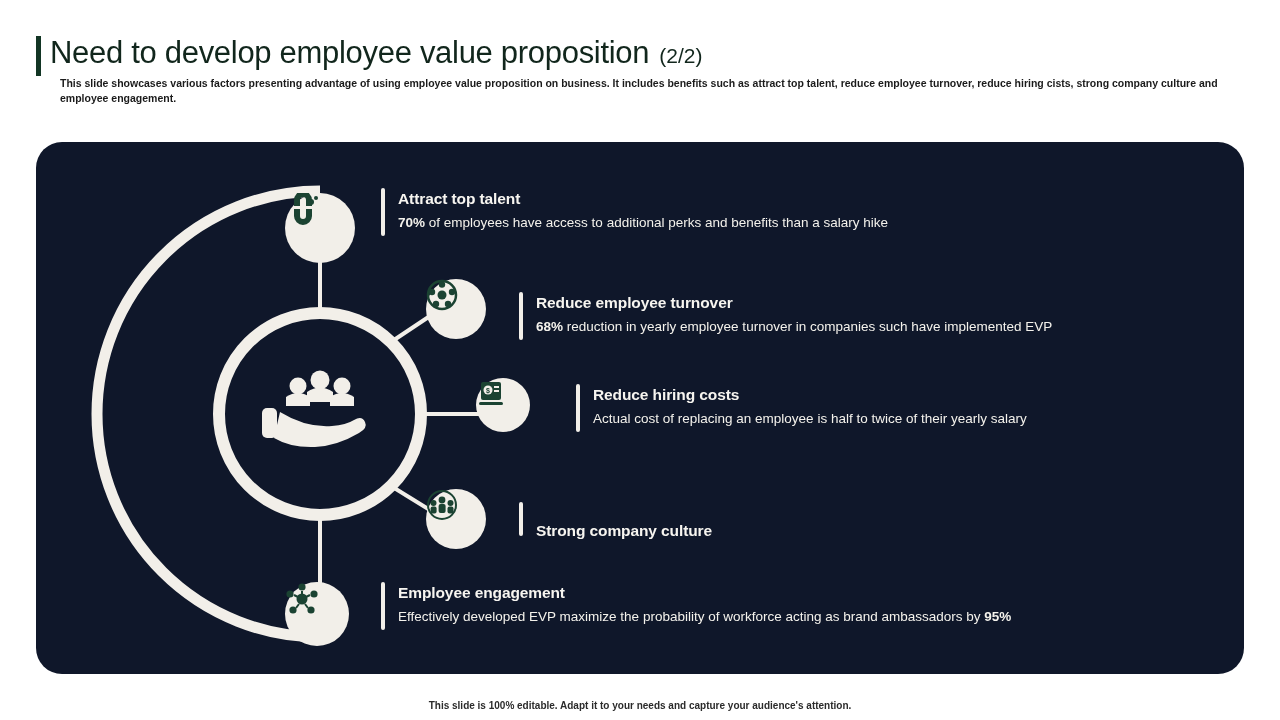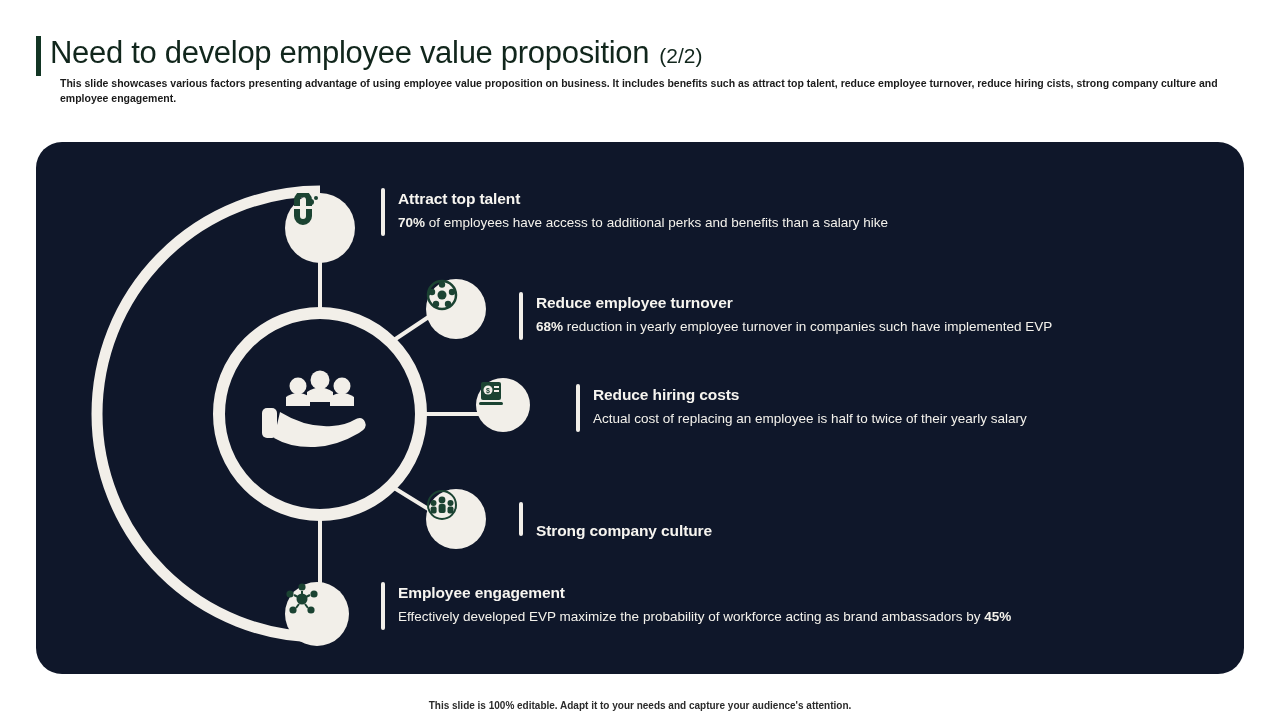--- a/index.html
+++ b/index.html
@@ -202,21 +202,21 @@
         <div class="bar" style="height:34px;"></div>
         <div class="txt">
           <div class="item-title" style="margin-bottom:0;margin-top:22px;">Strong company culture</div>
         </div>
       </div>
 
       <div class="item" style="left:345px; top:440px; height:56px;">
         <div class="bar" style="height:48px;"></div>
         <div class="txt">
           <div class="item-title">Employee engagement</div>
-          <div class="item-desc"><span>Effectively developed EVP maximize the probability of workforce acting as brand ambassadors by </span><b>45%</b></div>
+          <div class="item-desc"><span>Effectively developed EVP maximize the probability of workforce acting as brand ambassadors by </span><b>95%</b></div>
         </div>
       </div>
 
     </div>
   </div>
 
   <div class="footer">This slide is 100% editable. Adapt it to your needs and capture your audience's attention.</div>
 
 </div>
 

